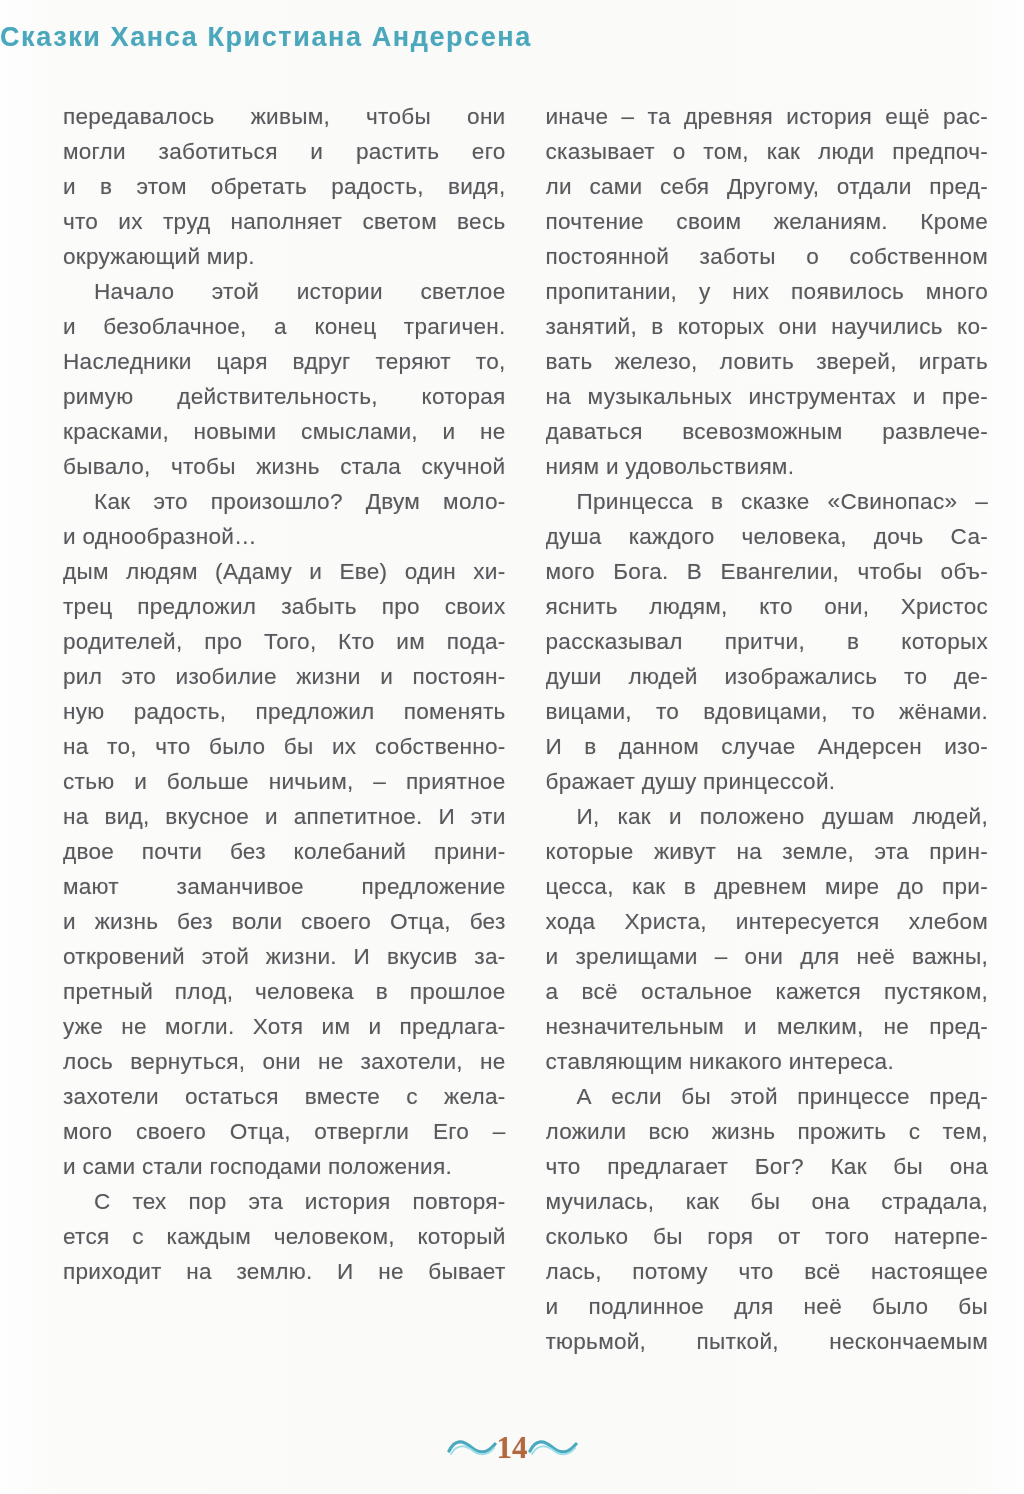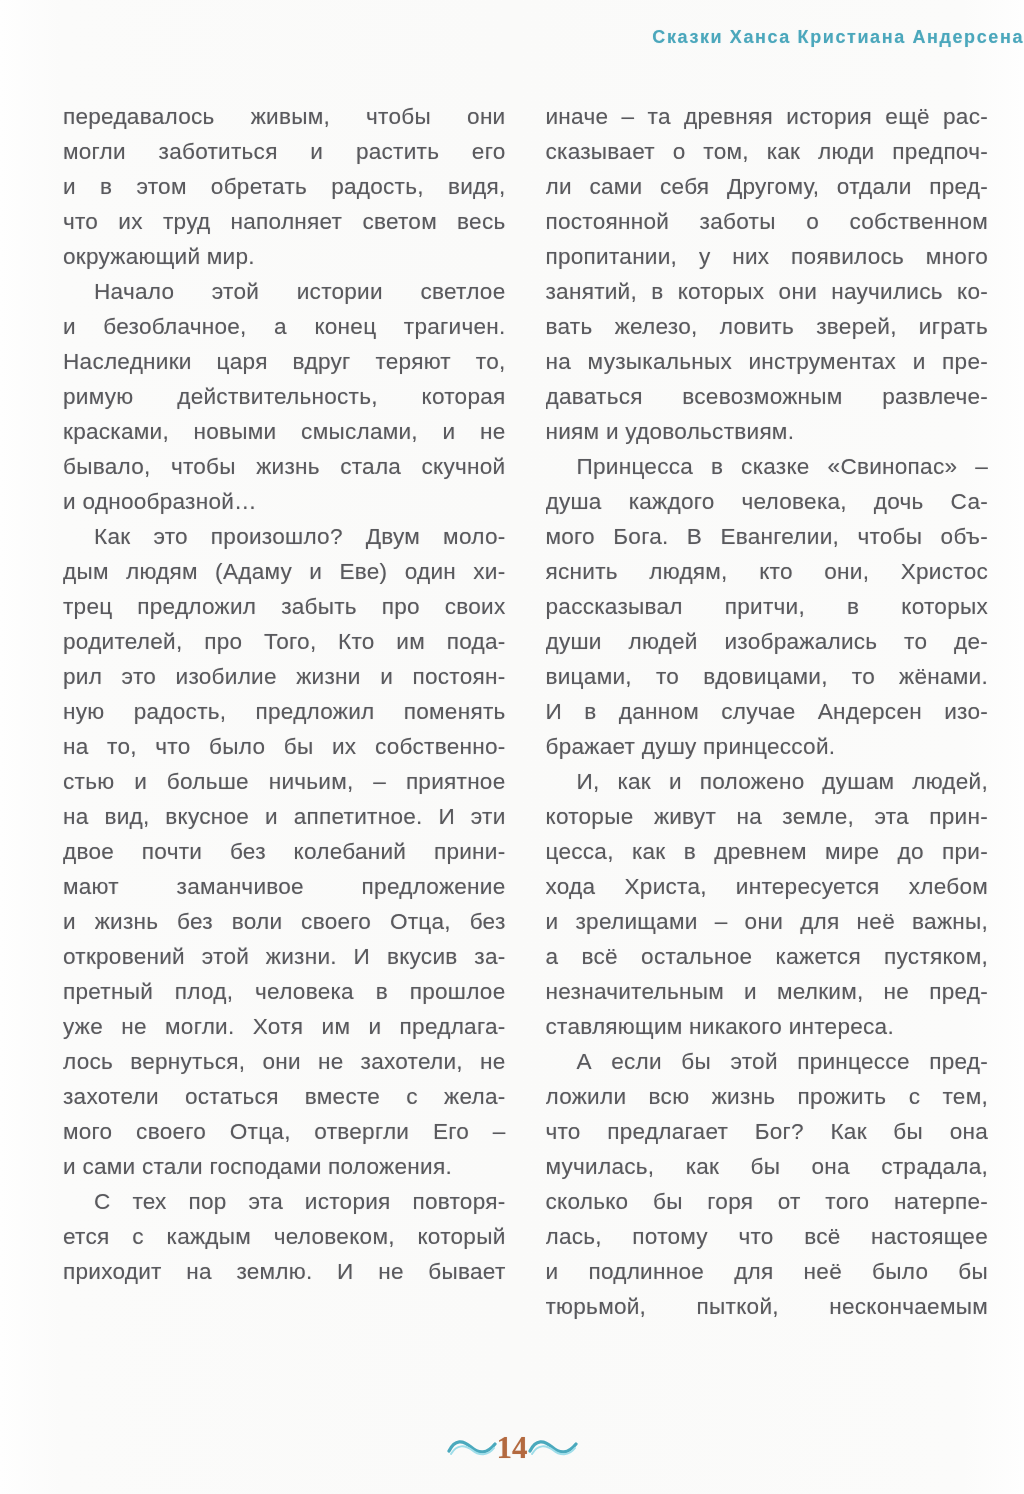--- a/index.html
+++ b/index.html
@@ -11,22 +11,22 @@
     margin: 0 auto;
     background: linear-gradient(90deg, #fefefe 0%, #fbfbfa 6%, #fafaf9 50%, #fbfbfa 94%, #fefefe 100%);
     font-family: "Liberation Sans", "DejaVu Sans", sans-serif;
     overflow: hidden;
   }
   .running-header {
     position: absolute;
     top: 21px;
     left: 0;
     width: 100%;
-    text-align: right;
-    font-size: 18px;
+    text-align: left;
+    font-size: 27px;
     line-height: 32px;
     font-weight: 600;
     letter-spacing: 1.6px;
     color: #4ba7bc;
     text-shadow: 0 0 1px rgba(75,167,188,0.4);
   }
   .columns {
     position: absolute;
     top: 99px;
     left: 63px;
@@ -82,22 +82,22 @@
         <div class="line">могли заботиться и растить его</div>
         <div class="line">и в этом обретать радость, видя,</div>
         <div class="line">что их труд наполняет светом весь</div>
         <div class="line end">окружающий мир.</div>
         <div class="line indent">Начало этой истории светлое</div>
         <div class="line">и безоблачное, а конец трагичен.</div>
         <div class="line">Наследники царя вдруг теряют то,</div>
         <div class="line">римую действительность, которая</div>
         <div class="line">красками, новыми смыслами, и не</div>
         <div class="line">бывало, чтобы жизнь стала скучной</div>
+        <div class="line indent">Как это произошло? Двум моло-</div>
         <div class="line end">и однообразной…</div>
-        <div class="line indent">Как это произошло? Двум моло-</div>
         <div class="line">дым людям (Адаму и Еве) один хи-</div>
         <div class="line">трец предложил забыть про своих</div>
         <div class="line">родителей, про Того, Кто им пода-</div>
         <div class="line">рил это изобилие жизни и постоян-</div>
         <div class="line">ную радость, предложил поменять</div>
         <div class="line">на то, что было бы их собственно-</div>
         <div class="line">стью и больше ничьим, – приятное</div>
         <div class="line">на вид, вкусное и аппетитное. И эти</div>
         <div class="line">двое почти без колебаний прини-</div>
         <div class="line">мают заманчивое предложение</div>
@@ -110,20 +110,21 @@
         <div class="line">мого своего Отца, отвергли Его –</div>
         <div class="line end">и сами стали господами положения.</div>
         <div class="line indent">С тех пор эта история повторя-</div>
         <div class="line">ется с каждым человеком, который</div>
         <div class="line">приходит на землю. И не бывает</div>
       </div>
     <div class="column">
         <div class="line">иначе – та древняя история ещё рас-</div>
         <div class="line">сказывает о том, как люди предпоч-</div>
         <div class="line">ли сами себя Другому, отдали пред-</div>
+        <div class="line">почтение своим желаниям. Кроме</div>
         <div class="line">постоянной заботы о собственном</div>
         <div class="line">пропитании, у них появилось много</div>
         <div class="line">занятий, в которых они научились ко-</div>
         <div class="line">вать железо, ловить зверей, играть</div>
         <div class="line">на музыкальных инструментах и пре-</div>
         <div class="line">даваться всевозможным развлече-</div>
         <div class="line end">ниям и удовольствиям.</div>
         <div class="line indent">Принцесса в сказке «Свинопас» –</div>
         <div class="line">душа каждого человека, дочь Са-</div>
         <div class="line">мого Бога. В Евангелии, чтобы объ-</div>

